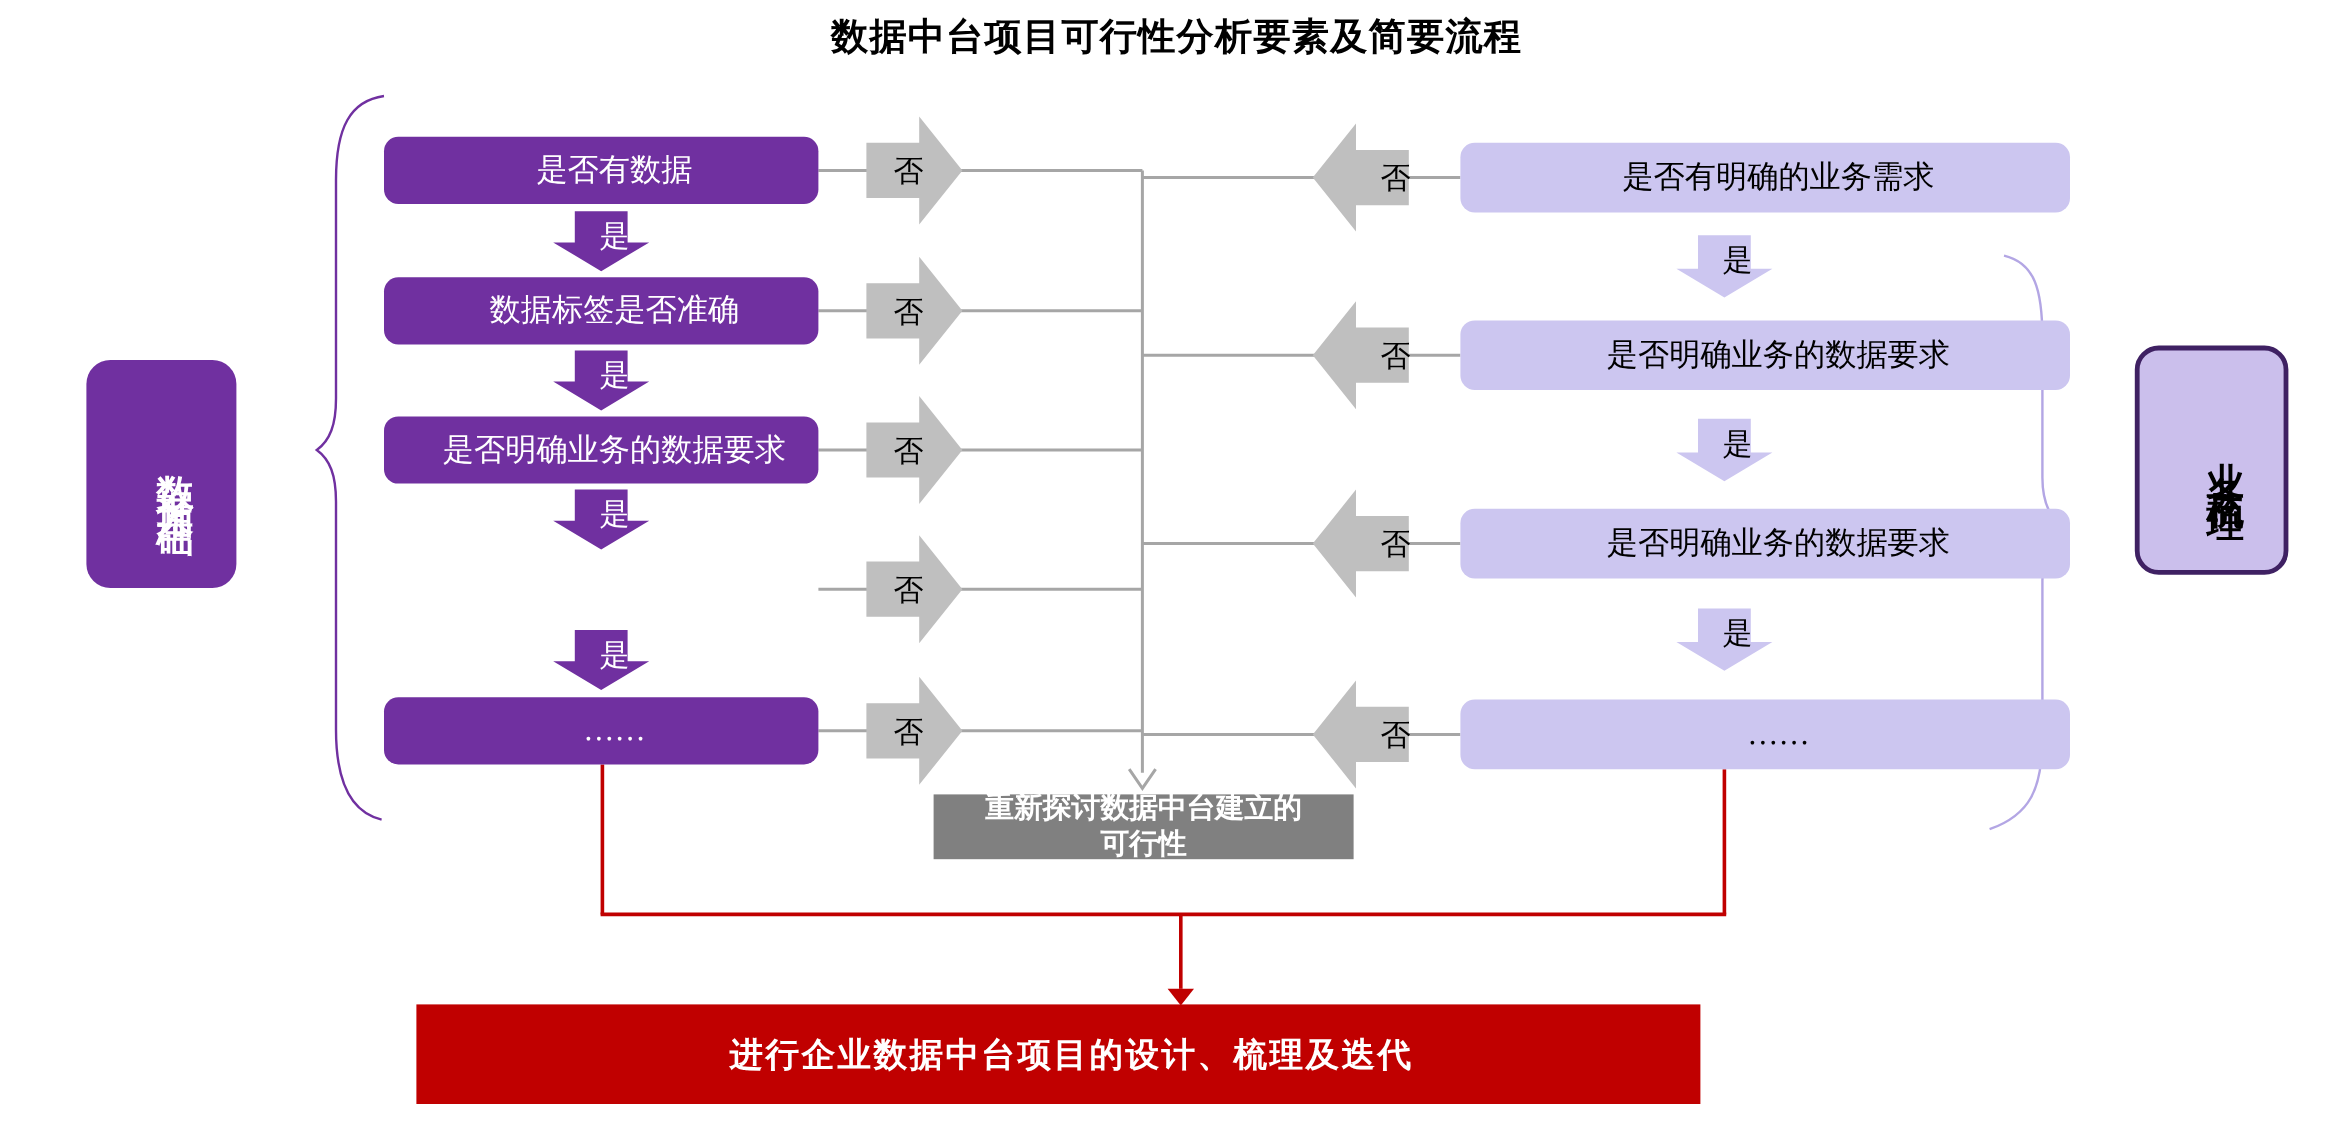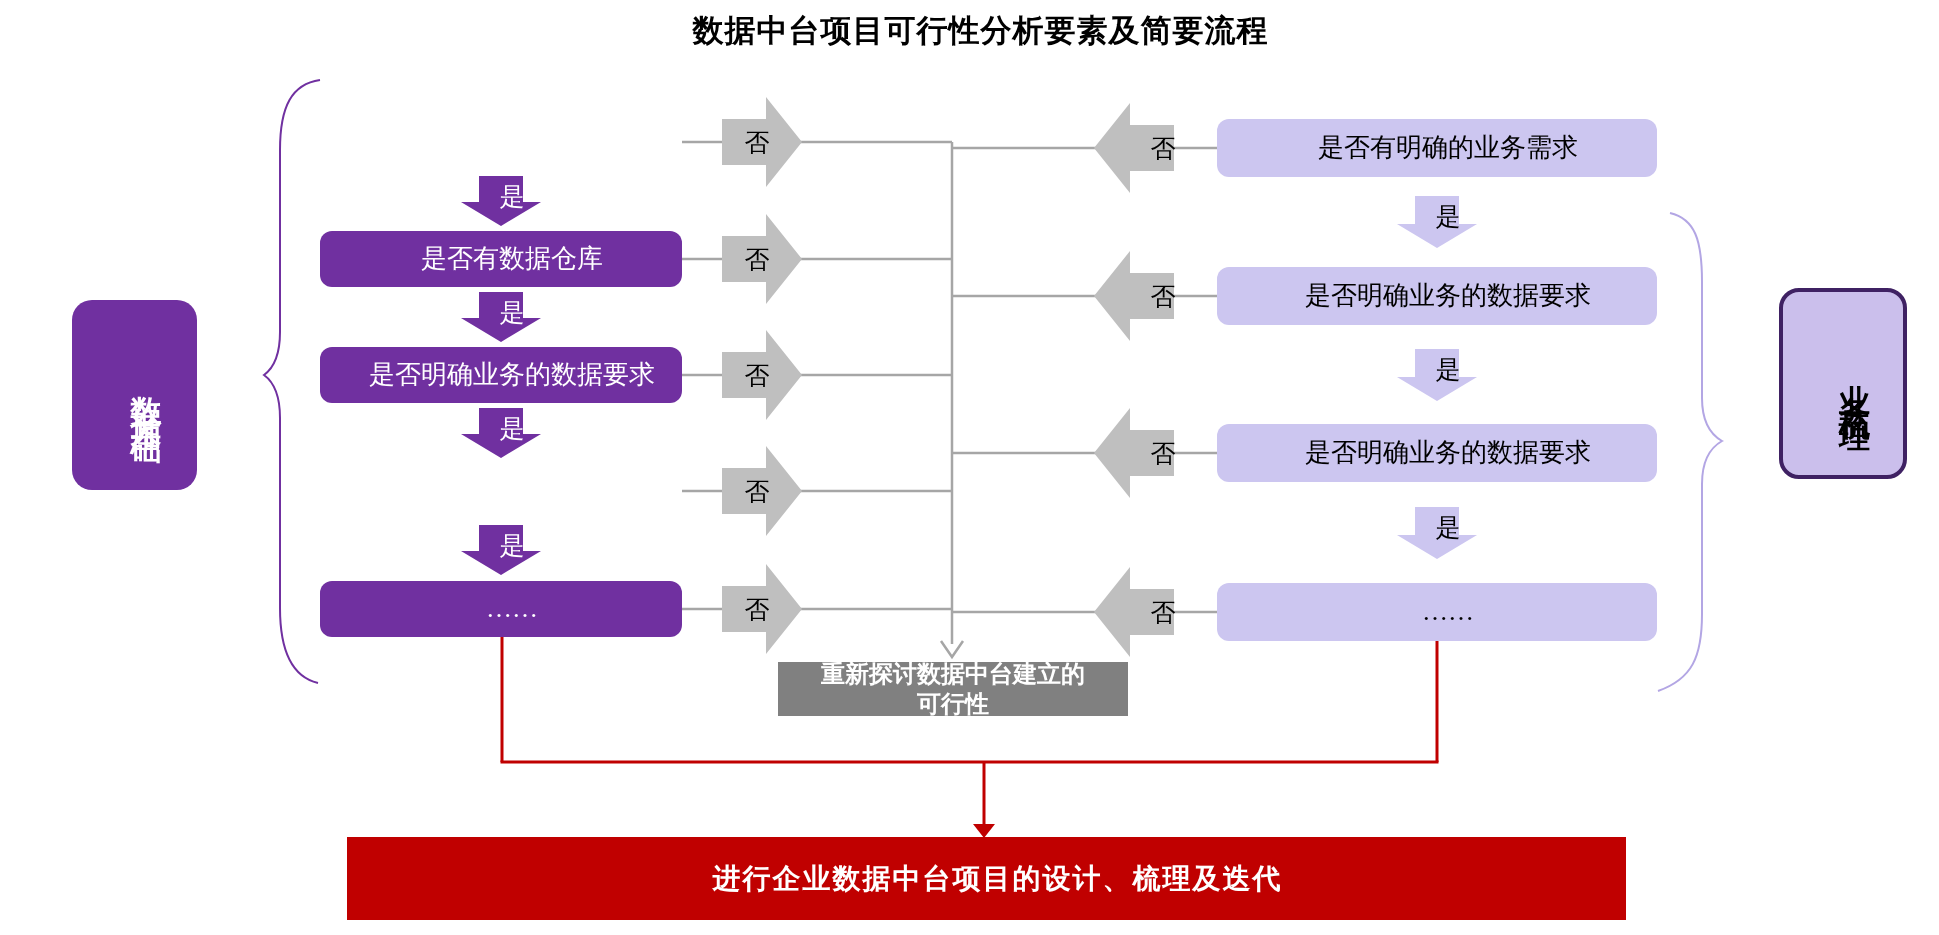--- a/index.html
+++ b/index.html
@@ -12,40 +12,40 @@
   .title{
     left:0;top:10px;width:1939px;text-align:center;
     font-size:31px;font-weight:bold;color:#000;letter-spacing:1px;
     font-family:"Liberation Sans","DejaVu Sans",sans-serif;
   }
   .fbox{
     display:flex;align-items:center;justify-content:center;text-align:center;
     font-size:26px;line-height:1.1;
   }
   .lstep{background:#7030A0;color:#ffffff;border-radius:12px;width:362px;height:56px;left:320px;}
-  .rstep{background:#CCC6F0;color:#000000;border-radius:12px;width:440px;height:58px;left:1217px;}
+  .rstep{background:#CCC6F0;color:#000000;border-radius:12px;width:508px;height:58px;left:1217px;}
   .vlabel{
     display:flex;align-items:center;justify-content:center;
     writing-mode:vertical-rl;letter-spacing:12px;
     font-size:31px;font-weight:bold;border-radius:20px;
   }
   .lgroup{left:72px;top:300px;width:125px;height:190px;background:#7030A0;color:#fff;}
   .rgroup{left:1779px;top:288px;width:128px;height:191px;background:#CBBFEC;color:#000;border:4px solid #3F2163;}
   .tag{
     width:44px;height:32px;display:flex;align-items:center;justify-content:center;
     font-size:25px;color:#000;
   }
   .tag.w{color:#ffffff;}
   .failbox{
     left:778px;top:662px;width:350px;height:54px;background:#808080;color:#fff;
     font-size:24px;font-weight:bold;display:flex;align-items:center;justify-content:center;
     text-align:center;line-height:1.25;padding:0 35px;
   }
   .okbox{
-    left:347px;top:837px;width:1279px;height:83px;background:#C00000;color:#fff;
+    left:347px;top:837px;width:1070px;height:83px;background:#C00000;color:#fff;
     font-size:28px;font-weight:bold;display:flex;align-items:center;justify-content:center;
     text-align:center;letter-spacing:2px;
   }
 </style>
 </head>
 <body>
 
 <div id="stage">
 
   <svg width="1939" height="935" viewBox="0 0 1939 935">
@@ -102,21 +102,22 @@
       <line x1="1437" y1="641" x2="1437" y2="762"></line>
       <line x1="500.5" y1="762" x2="1438.5" y2="762"></line>
       <line x1="984" y1="762" x2="984" y2="824"></line>
     </g>
     <polygon points="973,824 995,824 984,838" fill="#C00000"></polygon>
   </svg>
 
   <div class="abs title">数据中台项目可行性分析要素及简要流程</div>
 
   <div class="abs vlabel lgroup">数据基础</div>
-  <div class="abs fbox lstep" style="top:231px">是否有数据仓库</div>
+  <div class="abs fbox lstep" style="top:114px">是否有数据</div>
+  <div class="abs fbox lstep" style="top:231px">数据标签是否准确</div>
   <div class="abs fbox lstep" style="top:347px">是否明确业务的数据要求</div>
   <div class="abs fbox lstep" style="top:581px">……</div>
 
   <div class="abs vlabel rgroup">业务梳理</div>
   <div class="abs fbox rstep" style="top:119px">是否有明确的业务需求</div>
   <div class="abs fbox rstep" style="top:267px">是否明确业务的数据要求</div>
   <div class="abs fbox rstep" style="top:424px">是否明确业务的数据要求</div>
   <div class="abs fbox rstep" style="top:583px">……</div>
 
   <div class="abs tag" style="left:724px;top:126px">否</div>

